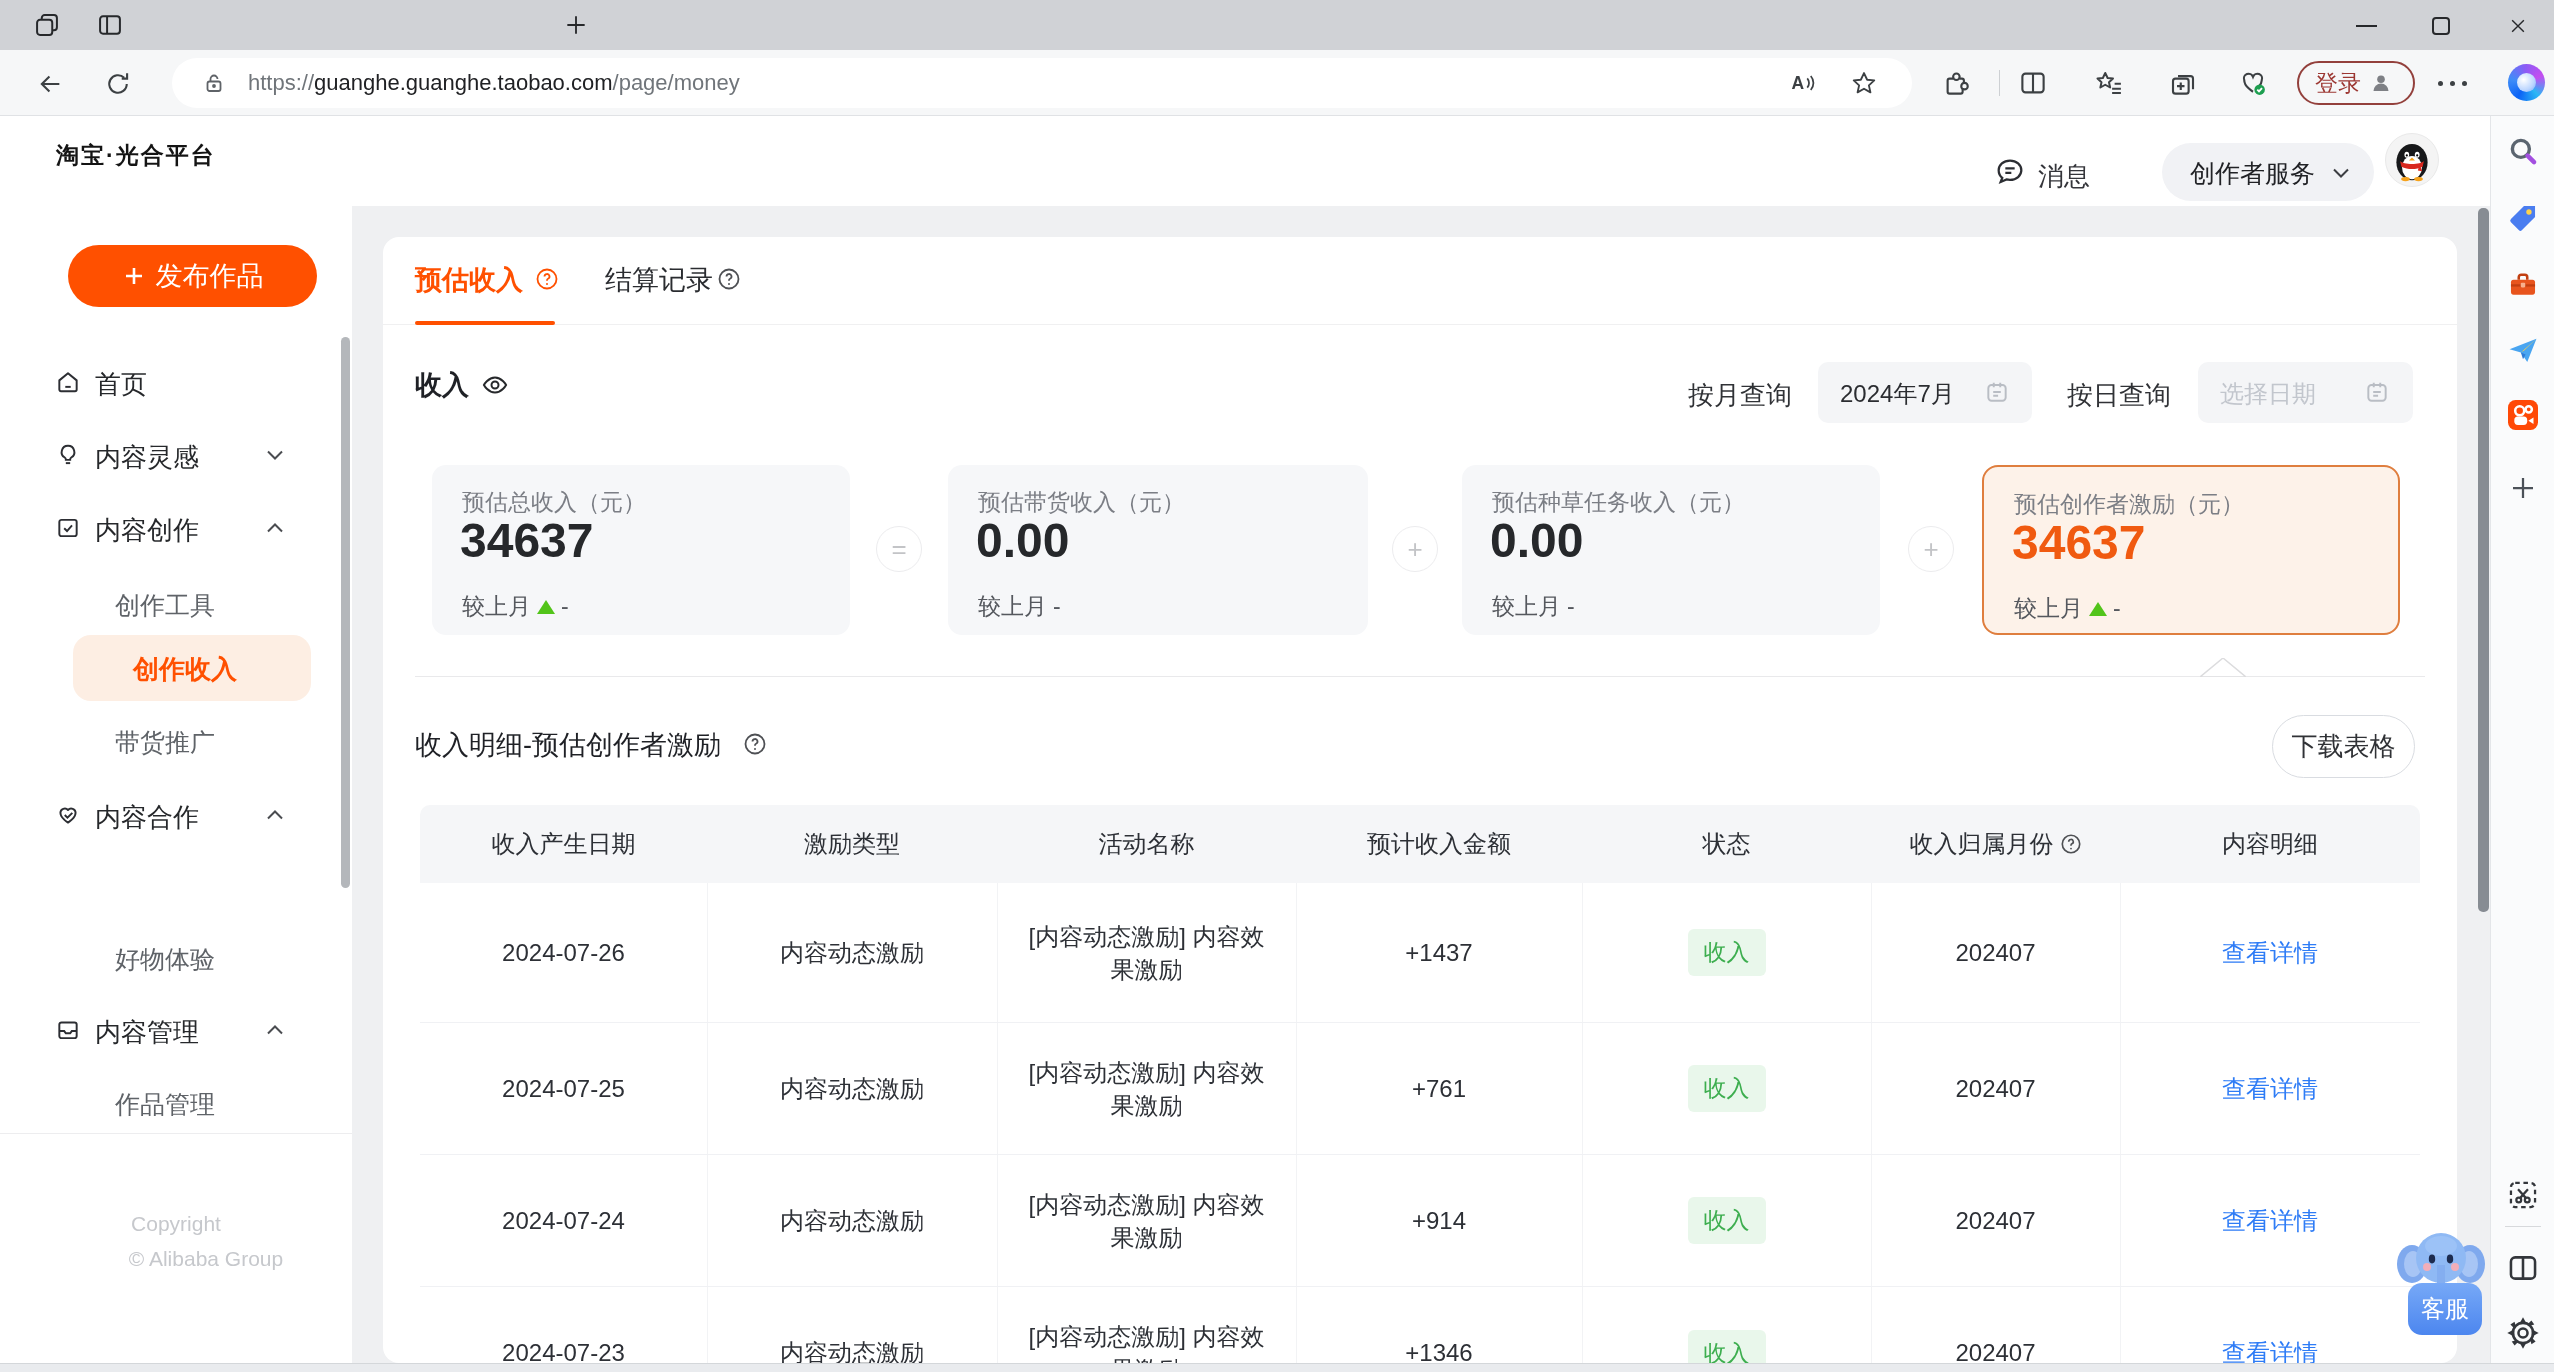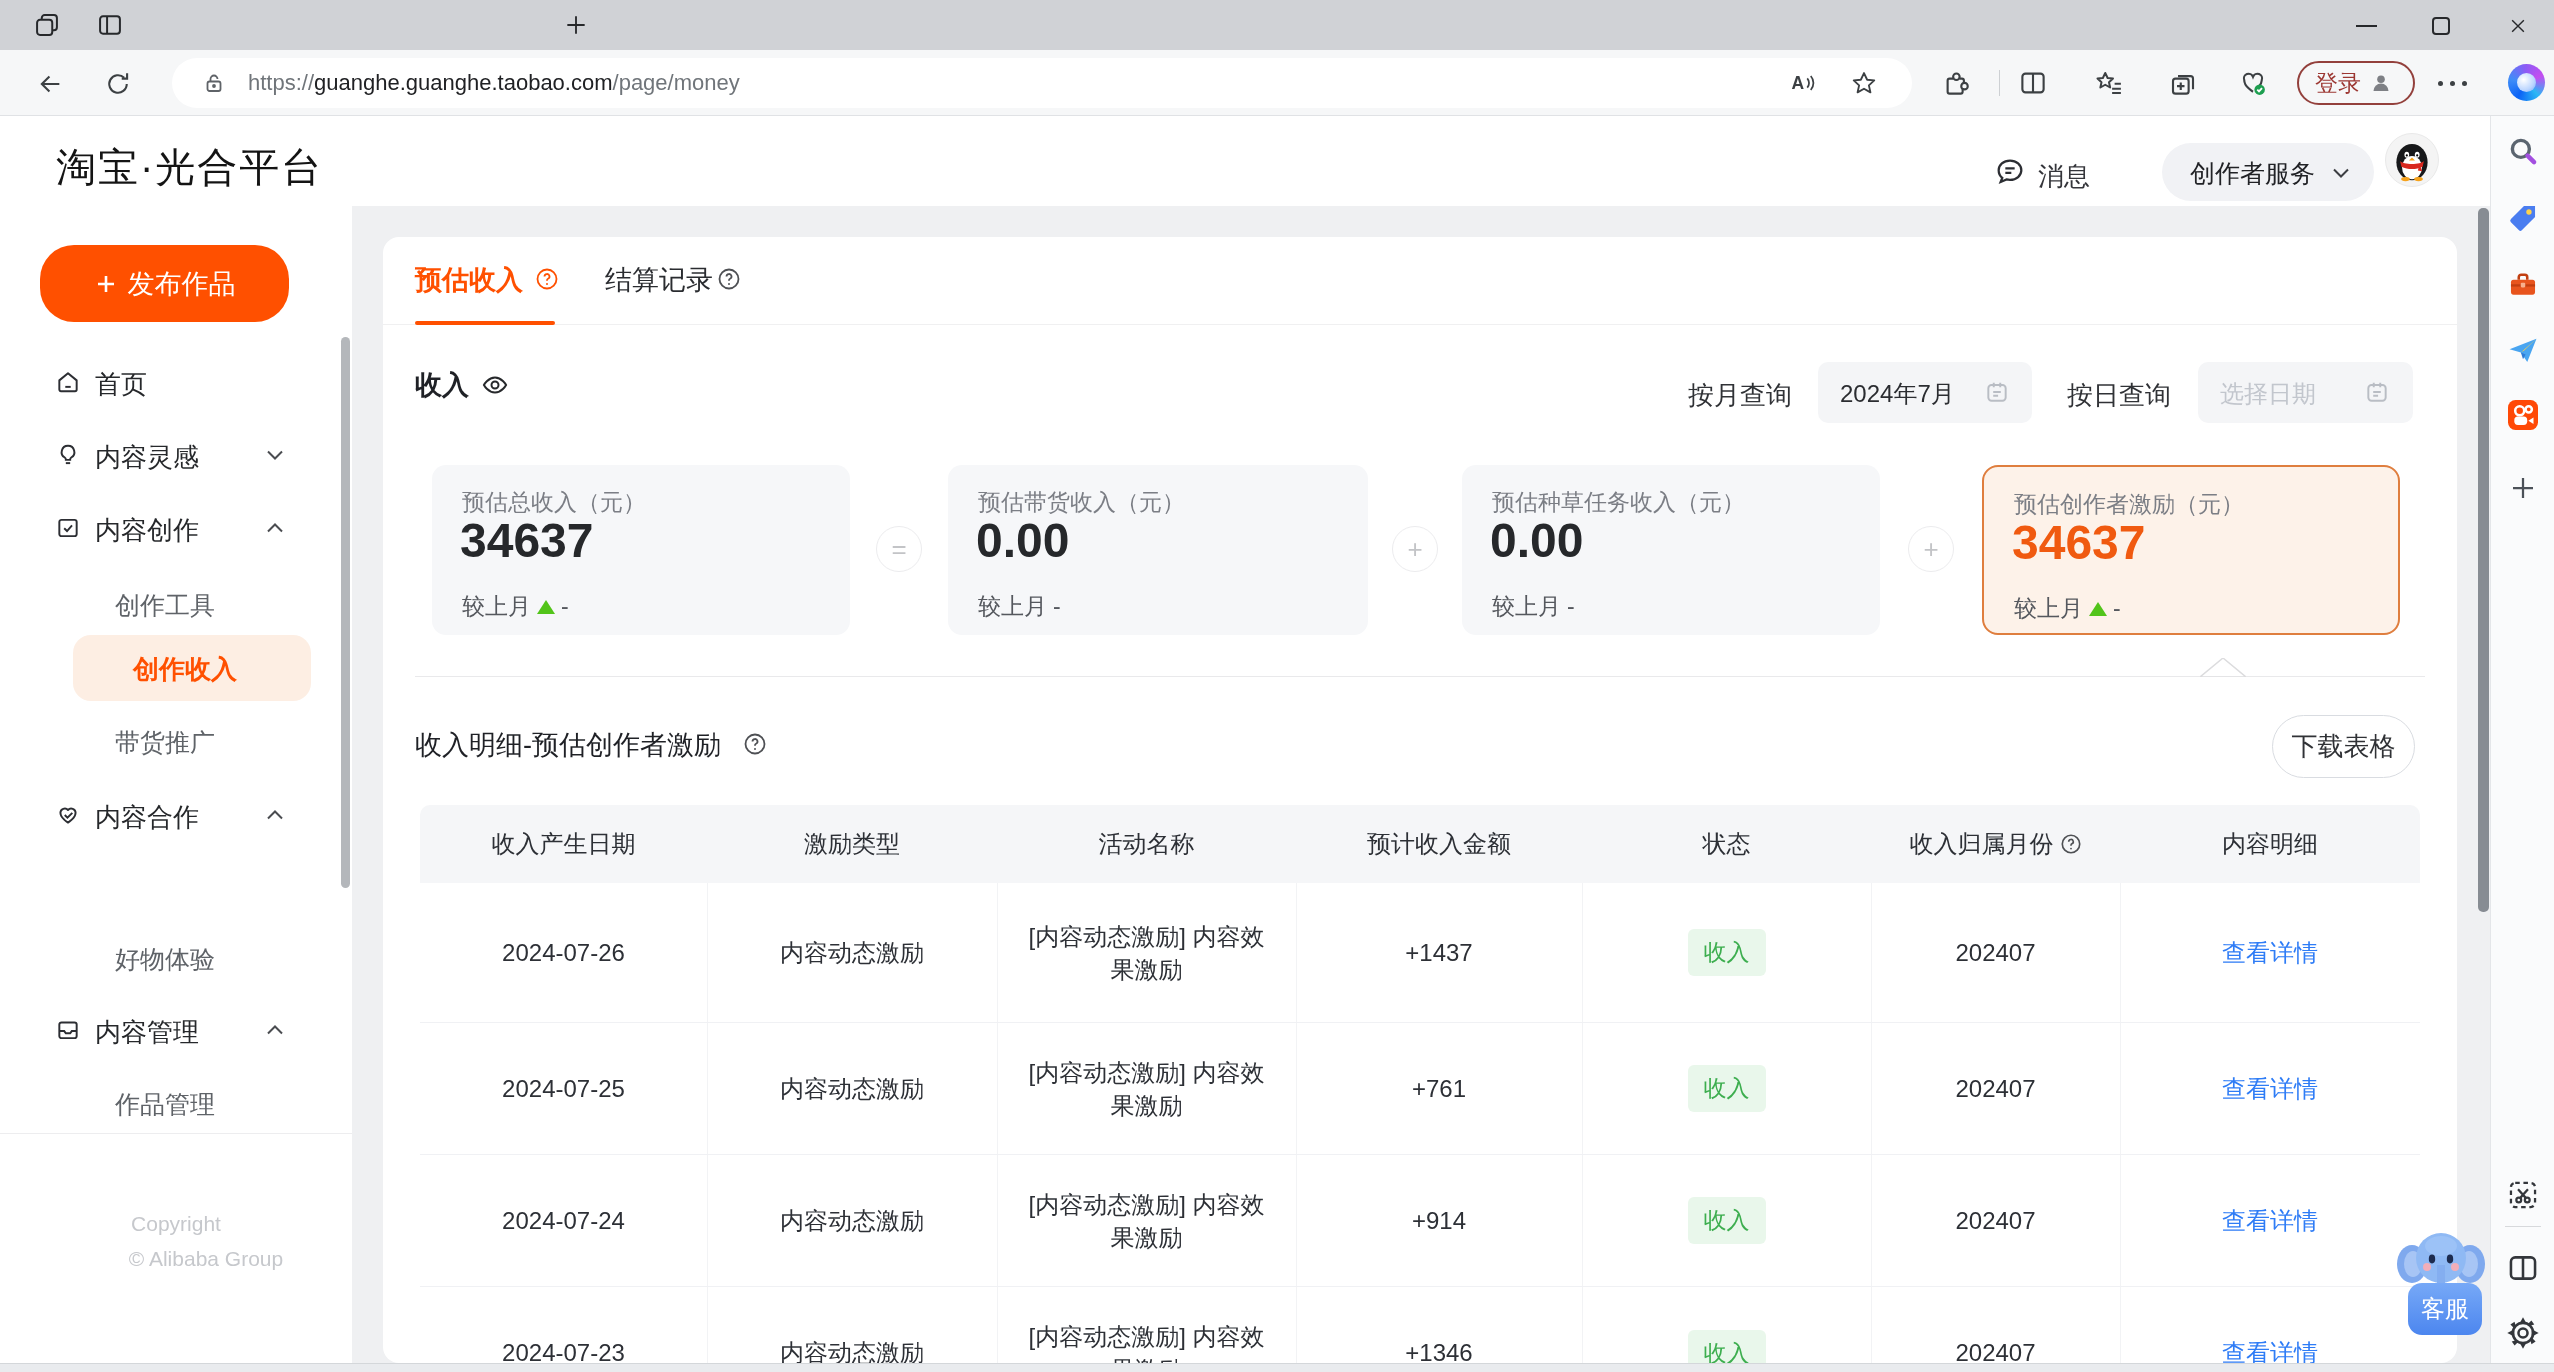--- a/index.html
+++ b/index.html
@@ -158,21 +158,21 @@
       <div style="width:5px;height:5px;border-radius:50%;background:#3c4043"></div>
     </div>
     <div class="abs" style="left:2508px;top:14px;width:37px;height:37px;border-radius:50%;background:conic-gradient(from 210deg,#0b63f6,#3f8df8,#8a5cf5,#c44df0,#2bb7f5,#0b63f6)">
       <div style="position:absolute;left:9px;top:9px;width:19px;height:19px;border-radius:50%;background:radial-gradient(circle at 35% 35%,#ffffff,#bcd6ff 60%,#6ea6ff)"></div>
     </div>
   </div>
 
   <div class="abs" id="pagebg"></div>
 
   <div class="abs" id="appheader">
-    <div class="abs nowrap" style="left:56px;top:24px;font-size:40px;font-weight:400;color:#141414;letter-spacing:2px">淘宝·光合平台</div>
+    <div class="abs nowrap" style="left:56px;top:24px;font-size:23px;font-weight:700;color:#141414;letter-spacing:2px">淘宝·光合平台</div>
     <div class="abs" style="left:1994px;top:40px">
       <svg width="32" height="32" viewBox="0 0 24 24" fill="none" stroke="#2c2e33" stroke-width="1.7">
           <path d="M12 3.5c4.9 0 8.5 3.2 8.5 7.2s-3.6 7.2-8.5 7.2c-.9 0-1.8-.1-2.6-.3L5 19.5l1.2-3.1c-1.7-1.3-2.7-3.3-2.7-5.7 0-4 3.6-7.2 8.5-7.2z"></path>
           <path d="M8.5 9.3h7M8.5 12.6h4.5"></path>
         </svg>
     </div>
     <div class="abs nowrap" style="left:2038px;top:43px;font-size:26px;color:#34353a">消息</div>
     <div class="abs" style="left:2162px;top:27px;width:212px;height:58px;background:#f1f2f5;border-radius:29px">
       <span class="abs nowrap" style="left:28px;top:14px;font-size:25px;color:#212226">创作者服务</span>
       <svg class="abs" style="left:170px;top:24px" width="18" height="12" viewBox="0 0 18 12" fill="none" stroke="#3c3e42" stroke-width="2">
@@ -190,21 +190,21 @@
           <polygon points="12,10.8 10.6,12.2 13.4,12.2" fill="#f6a21c"></polygon>
           <path d="M6.5 12.5c1.5 1.8 9.5 1.8 11 0l-.6 2.6c-3 1.4-6.8 1.4-9.8 0z" fill="#d8281f"></path>
           <path d="M15.5 13.8l1.2 3.4-2-.4z" fill="#d8281f"></path>
           <ellipse cx="9" cy="20.8" rx="2" ry="1" fill="#f6a21c"></ellipse>
           <ellipse cx="15" cy="20.8" rx="2" ry="1" fill="#f6a21c"></ellipse>
         </svg>
     </div>
   </div>
 
   <div class="abs" id="sidebar">
-    <div class="abs" style="left:40px;top:39px;width:249px;height:77px;border-radius:34px;background:#ff5000;display:flex;align-items:center;justify-content:center;gap:10px">
+    <div class="abs" style="left:68px;top:39px;width:249px;height:62px;border-radius:34px;background:#ff5000;display:flex;align-items:center;justify-content:center;gap:10px">
       <svg width="24" height="24" viewBox="0 0 24 24" fill="none" stroke="#fff" stroke-width="2.6">
           <path d="M12 4v16M4 12h16"></path>
         </svg>
       <span style="color:#fff;font-size:27px">发布作品</span>
     </div>
 
     <div class="abs navrow" style="top:148px">
       <svg class="abs navicon" viewBox="0 0 24 24" fill="none" stroke="#2c2e33" stroke-width="1.8">
           <path d="M4 10.5L12 4l8 6.5V19a1.5 1.5 0 0 1-1.5 1.5h-13A1.5 1.5 0 0 1 4 19z" stroke-linejoin="round"></path>
           <path d="M9.5 16.5h5"></path>

